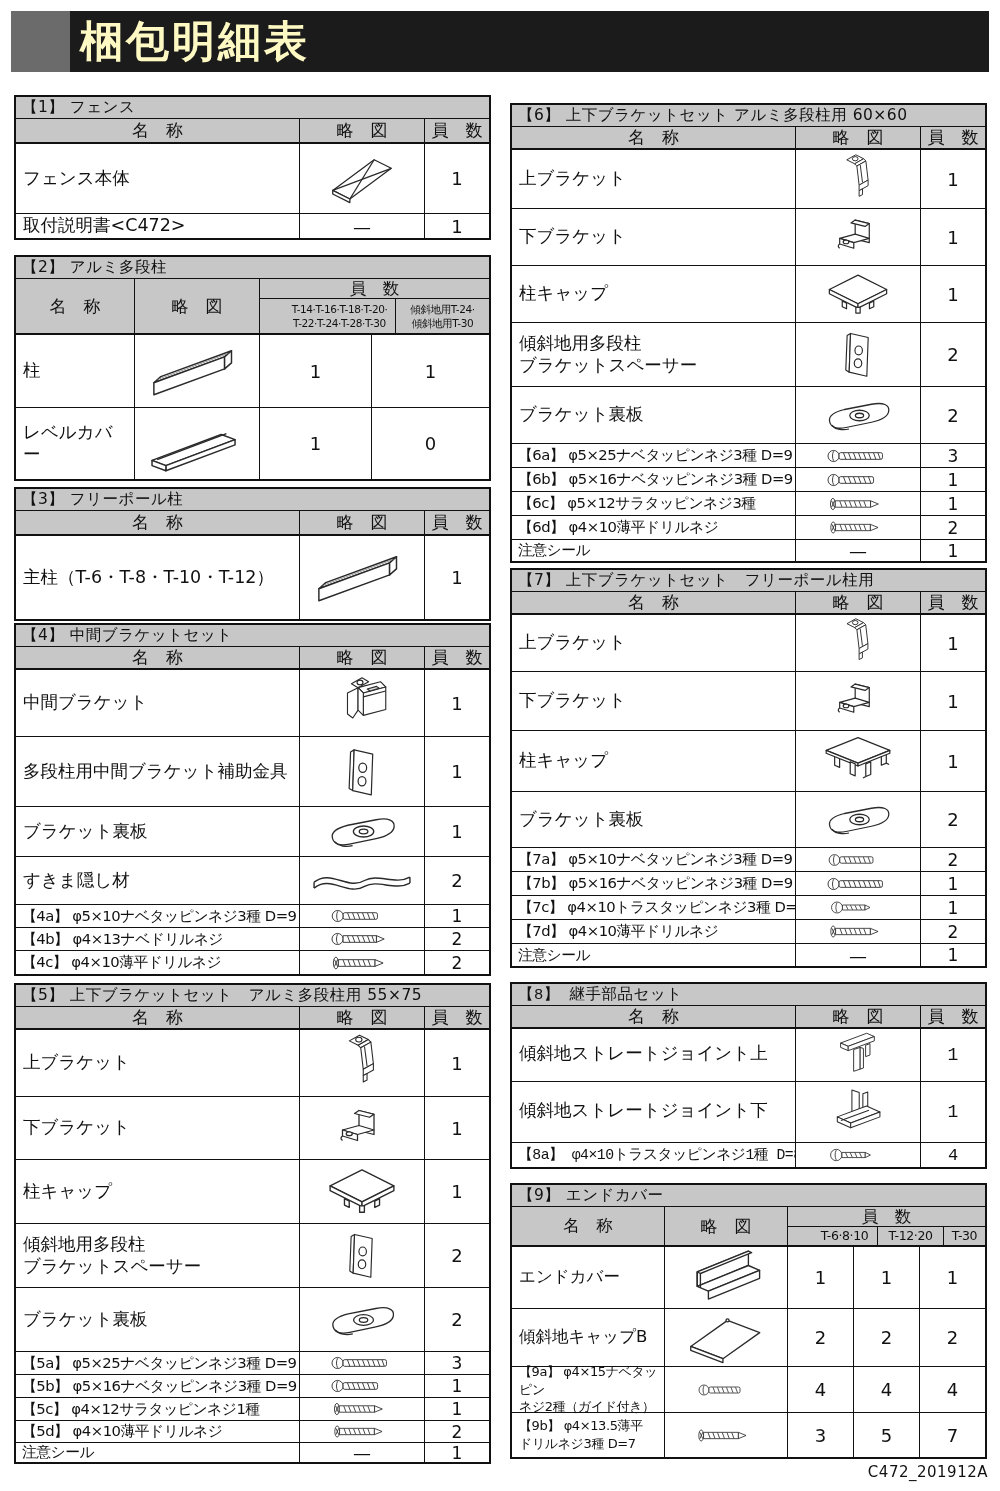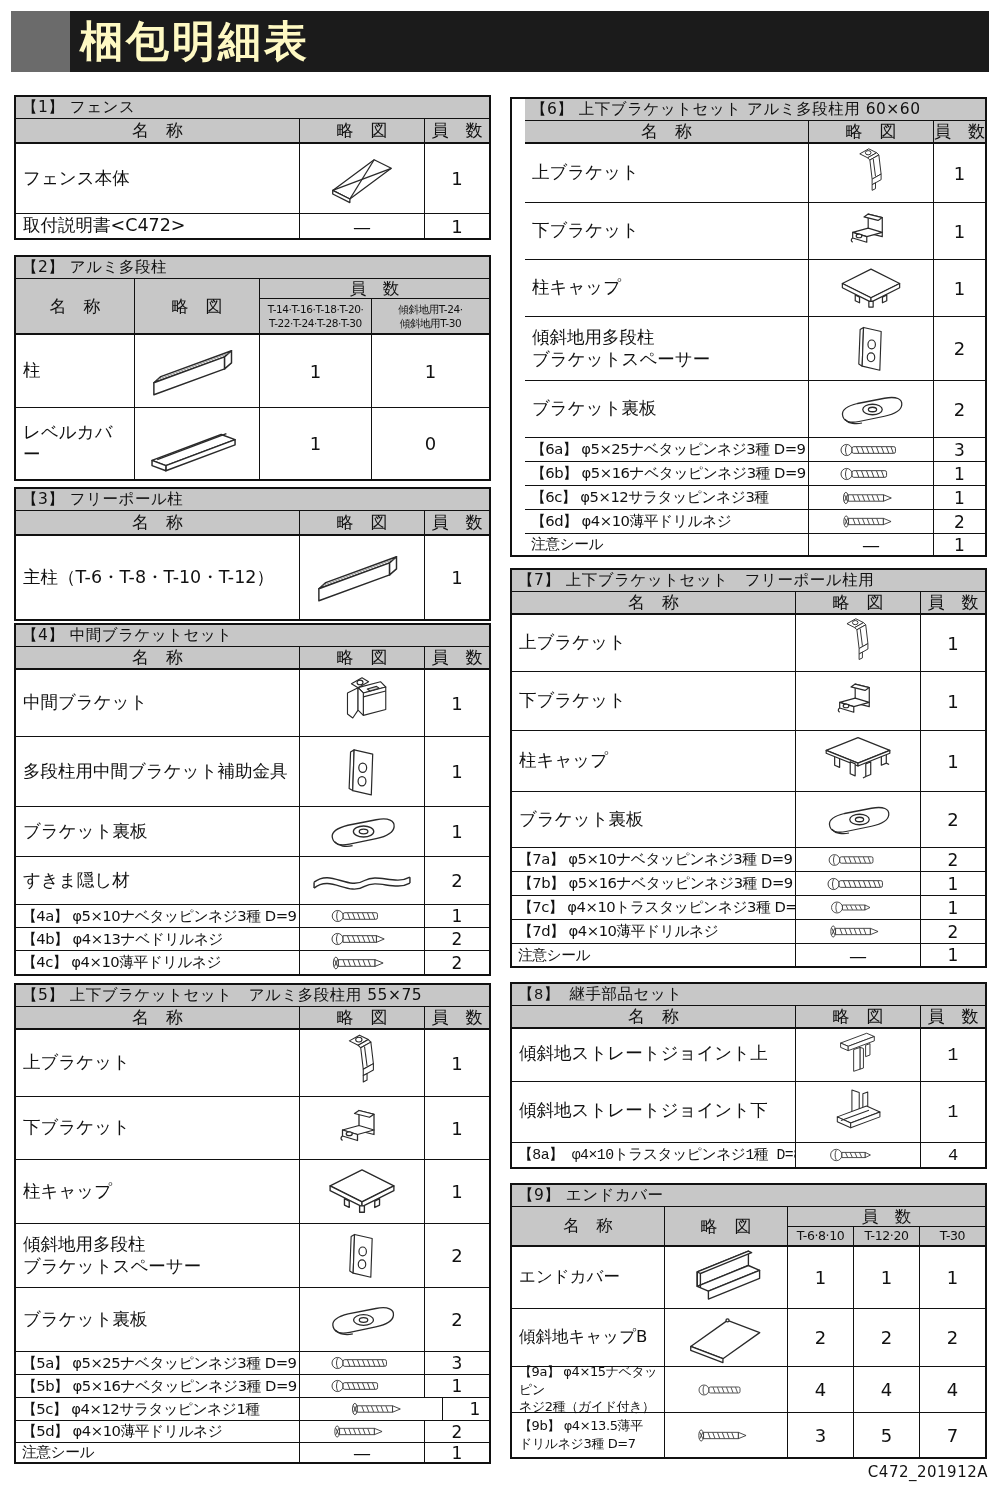--- a/index.html
+++ b/index.html
@@ -25,21 +25,21 @@
   .hq{flex:1;}
   .sm .cn{font-size:14.8px;letter-spacing:-.5px;white-space:nowrap;overflow:hidden;padding-left:6px;}
   .sm .cq{font-size:17px;}
   .dash{font-size:18px;}
   
   .t2 .cn,.t2 .hn{width:119px;}
   .t2 .cs,.t2 .hs{width:125px;}
   .cqa{width:112px;border-right:1px solid #111;display:flex;align-items:center;justify-content:center;font-size:18px;box-sizing:border-box;}
   .qgrp{flex:1;display:flex;flex-direction:column;box-sizing:border-box;}
   .qtop{height:20px;display:flex;align-items:center;justify-content:center;font-size:16.5px;border-bottom:1px solid #111;box-sizing:border-box;}
-  .qsub{flex:1;display:flex;}
+  .qsub{flex:1;display:flex;margin-left:24px;}
   .qs{display:flex;align-items:center;justify-content:center;text-align:center;font-size:10.5px;line-height:1.35;white-space:pre-line;letter-spacing:-.4px;box-sizing:border-box;}
   .t2 .qs.a{width:112px;border-right:1px solid #111;}
   .t2 .qs.b{flex:1;}
   
   .t9 .cn,.t9 .hn{width:153px;font-size:16.5px;}
   .t9 .cs,.t9 .hs{width:123px;}
   .cq9{width:66px;border-right:1px solid #111;display:flex;align-items:center;justify-content:center;font-size:18px;box-sizing:border-box;}
   .cq9.last{flex:1;border-right:none;}
   .t9 .qs{font-size:12.5px;white-space:nowrap;}
   .t9 .qs.q1{width:66px;border-right:1px solid #111;}
@@ -492,21 +492,21 @@
     </div>
     <div class="row sm" style="height:23px;">
       <div class="c cn">【5b】 φ5×16ナベタッピンネジ3種 D=9</div>
       <div class="c cs">
           <svg class="sk" width="66" height="20" viewBox="0 0 116 36">
             <use href="#s-screw-pan"></use>
           </svg>
         </div>
       <div class="c cq">1</div>
     </div>
-    <div class="row sm" style="height:23px;gap:18px;">
+    <div class="row sm" style="height:23px;">
       <div class="c cn">【5c】 φ4×12サラタッピンネジ1種</div>
       <div class="c cs">
           <svg class="sk" width="62" height="20" viewBox="0 0 116 36">
             <use href="#s-screw-flat"></use>
           </svg>
         </div>
       <div class="c cq">1</div>
     </div>
     <div class="row sm" style="height:22px;">
       <div class="c cn">【5d】 φ4×10薄平ドリルネジ</div>
@@ -519,21 +519,21 @@
     </div>
     <div class="row sm" style="height:20px;">
       <div class="c cn">注意シール</div>
       <div class="c cs">
           <span class="dash">—</span>
         </div>
       <div class="c cq">1</div>
     </div>
   </div>
 
-  <div class="tbl" style="left:510px;top:97px;padding-left:13px;">
+  <div class="tbl" style="left:510px;top:103px;">
     <div class="ttl">【6】 上下ブラケットセット アルミ多段柱用 60×60</div>
     <div class="hdr" style="height:23px;">
       <div class="hc hn">名　称</div>
       <div class="hc hs">略　図</div>
       <div class="hc hq">員　数</div>
     </div>
     <div class="row first" style="height:58px;">
       <div class="c cn">上ブラケット</div>
       <div class="c cs">
           <svg class="sk" width="50" height="55" viewBox="0 0 88 98">

